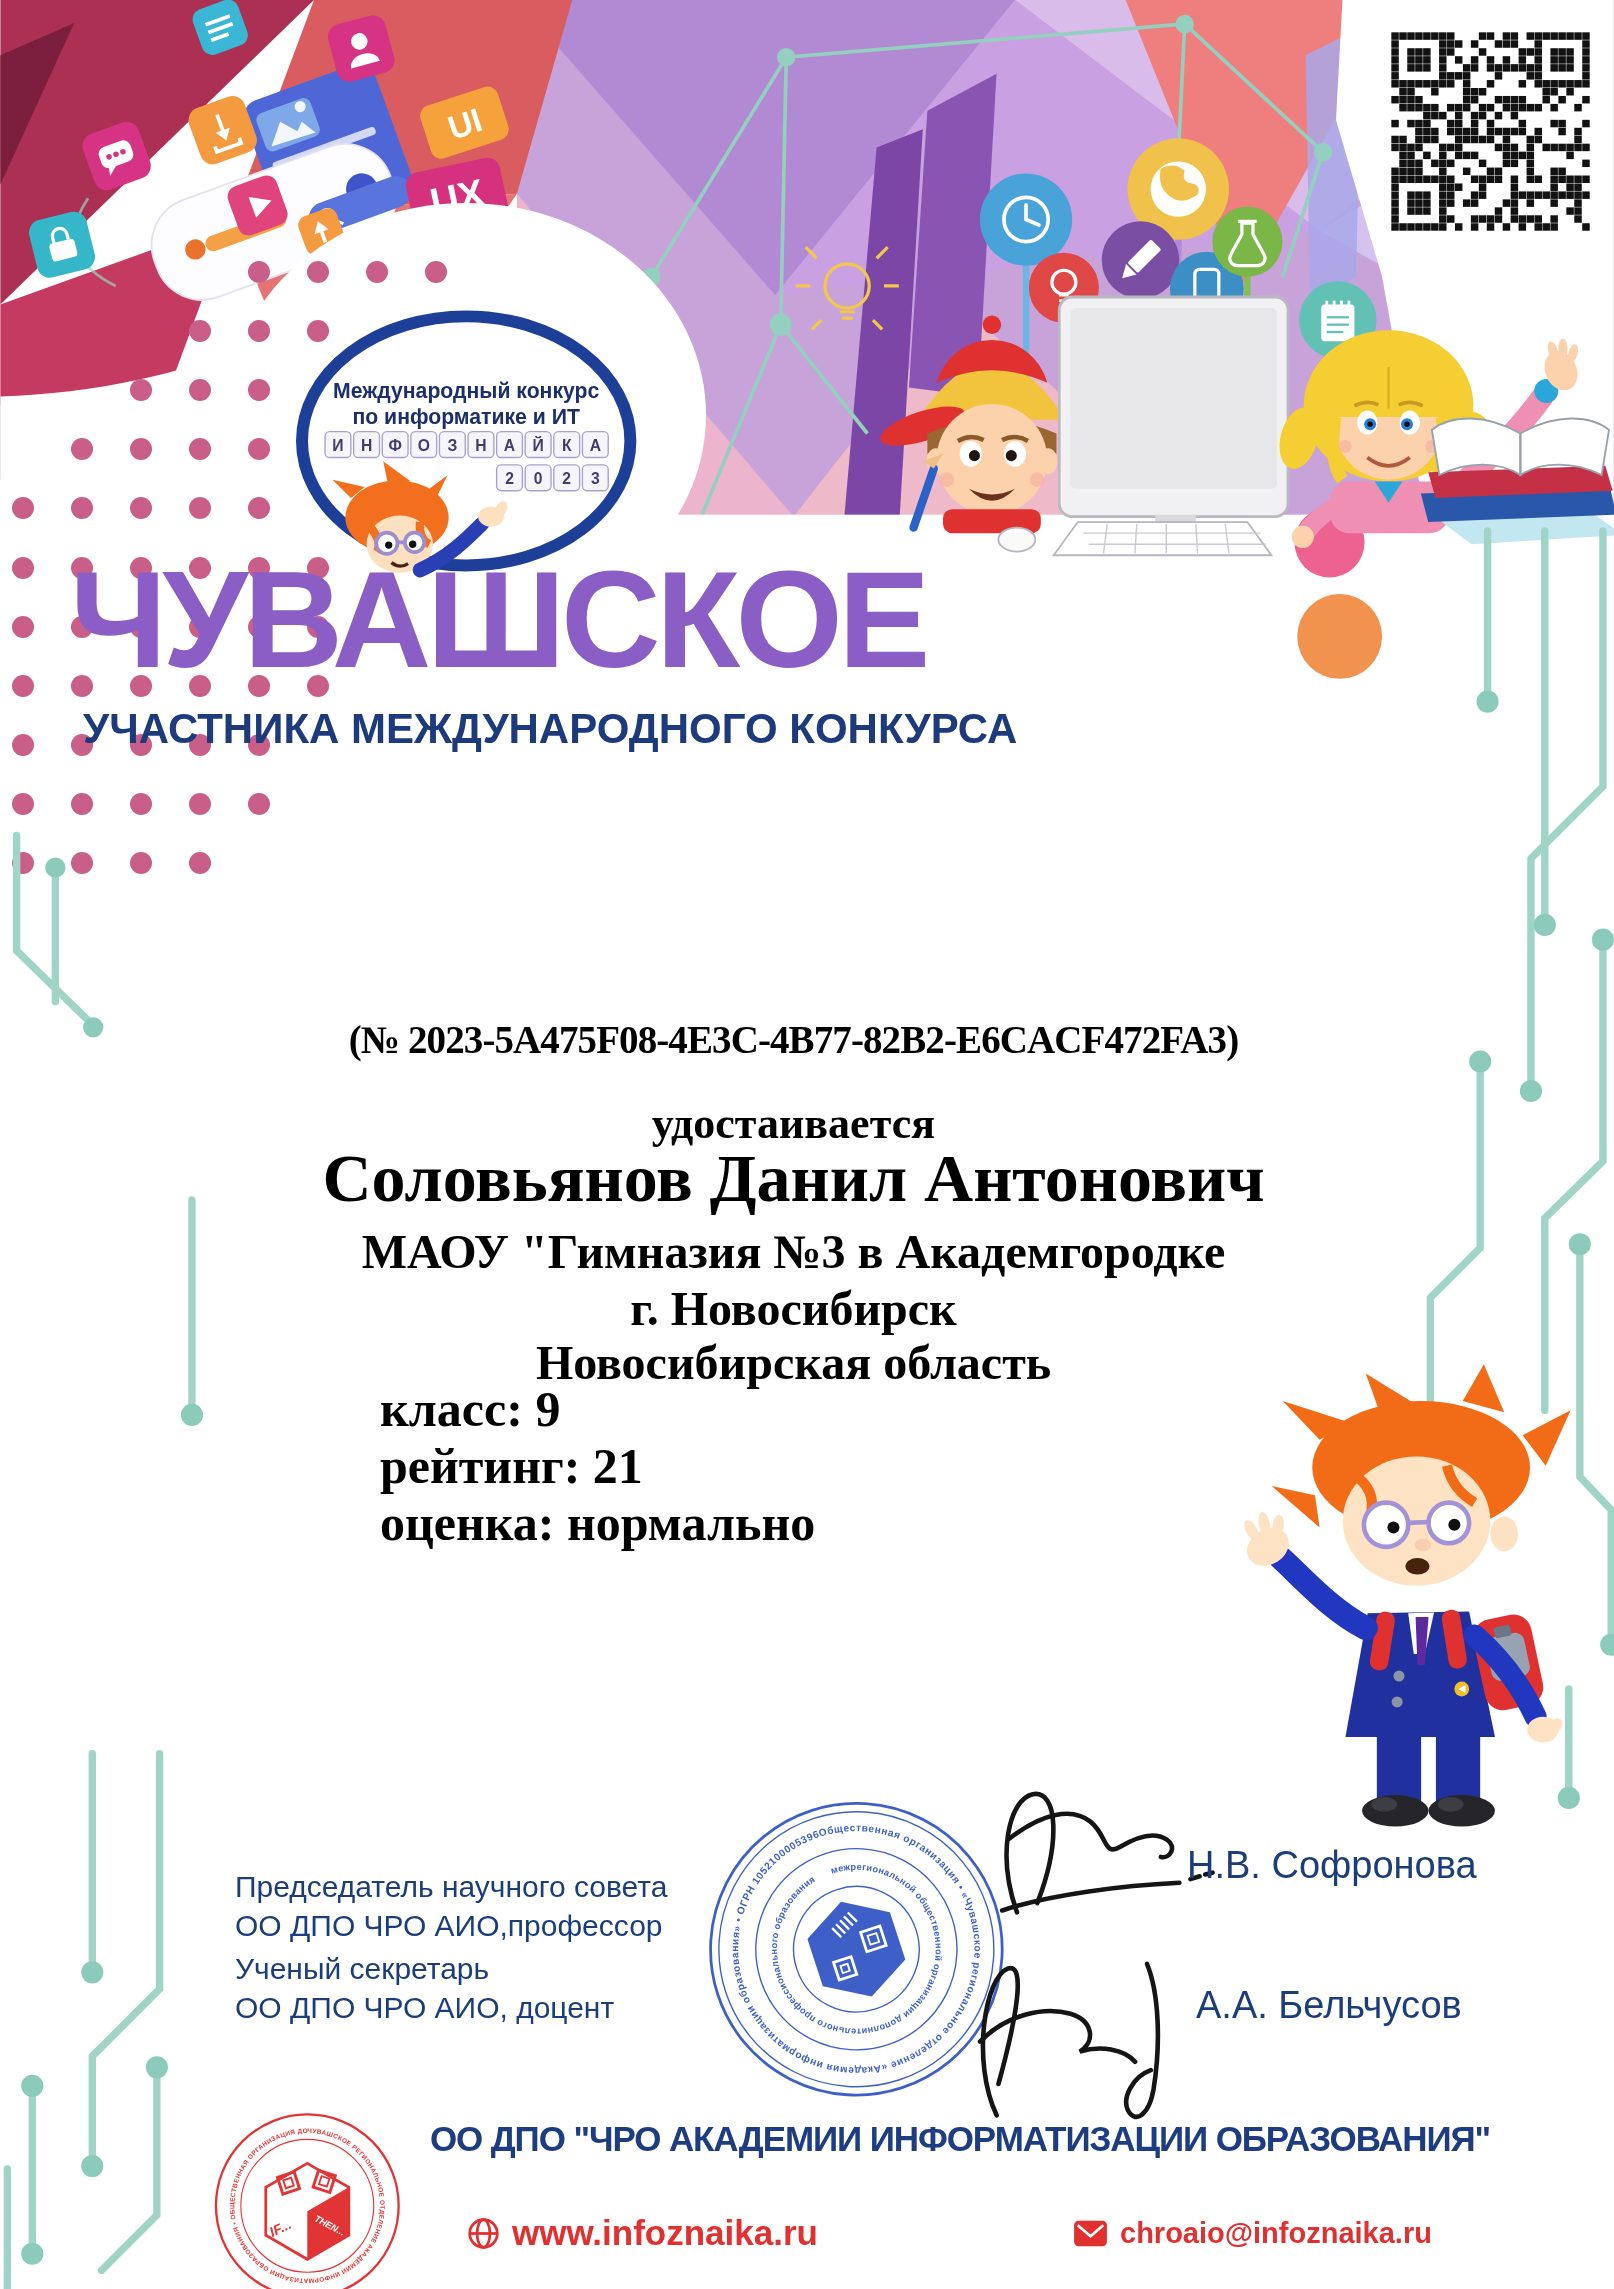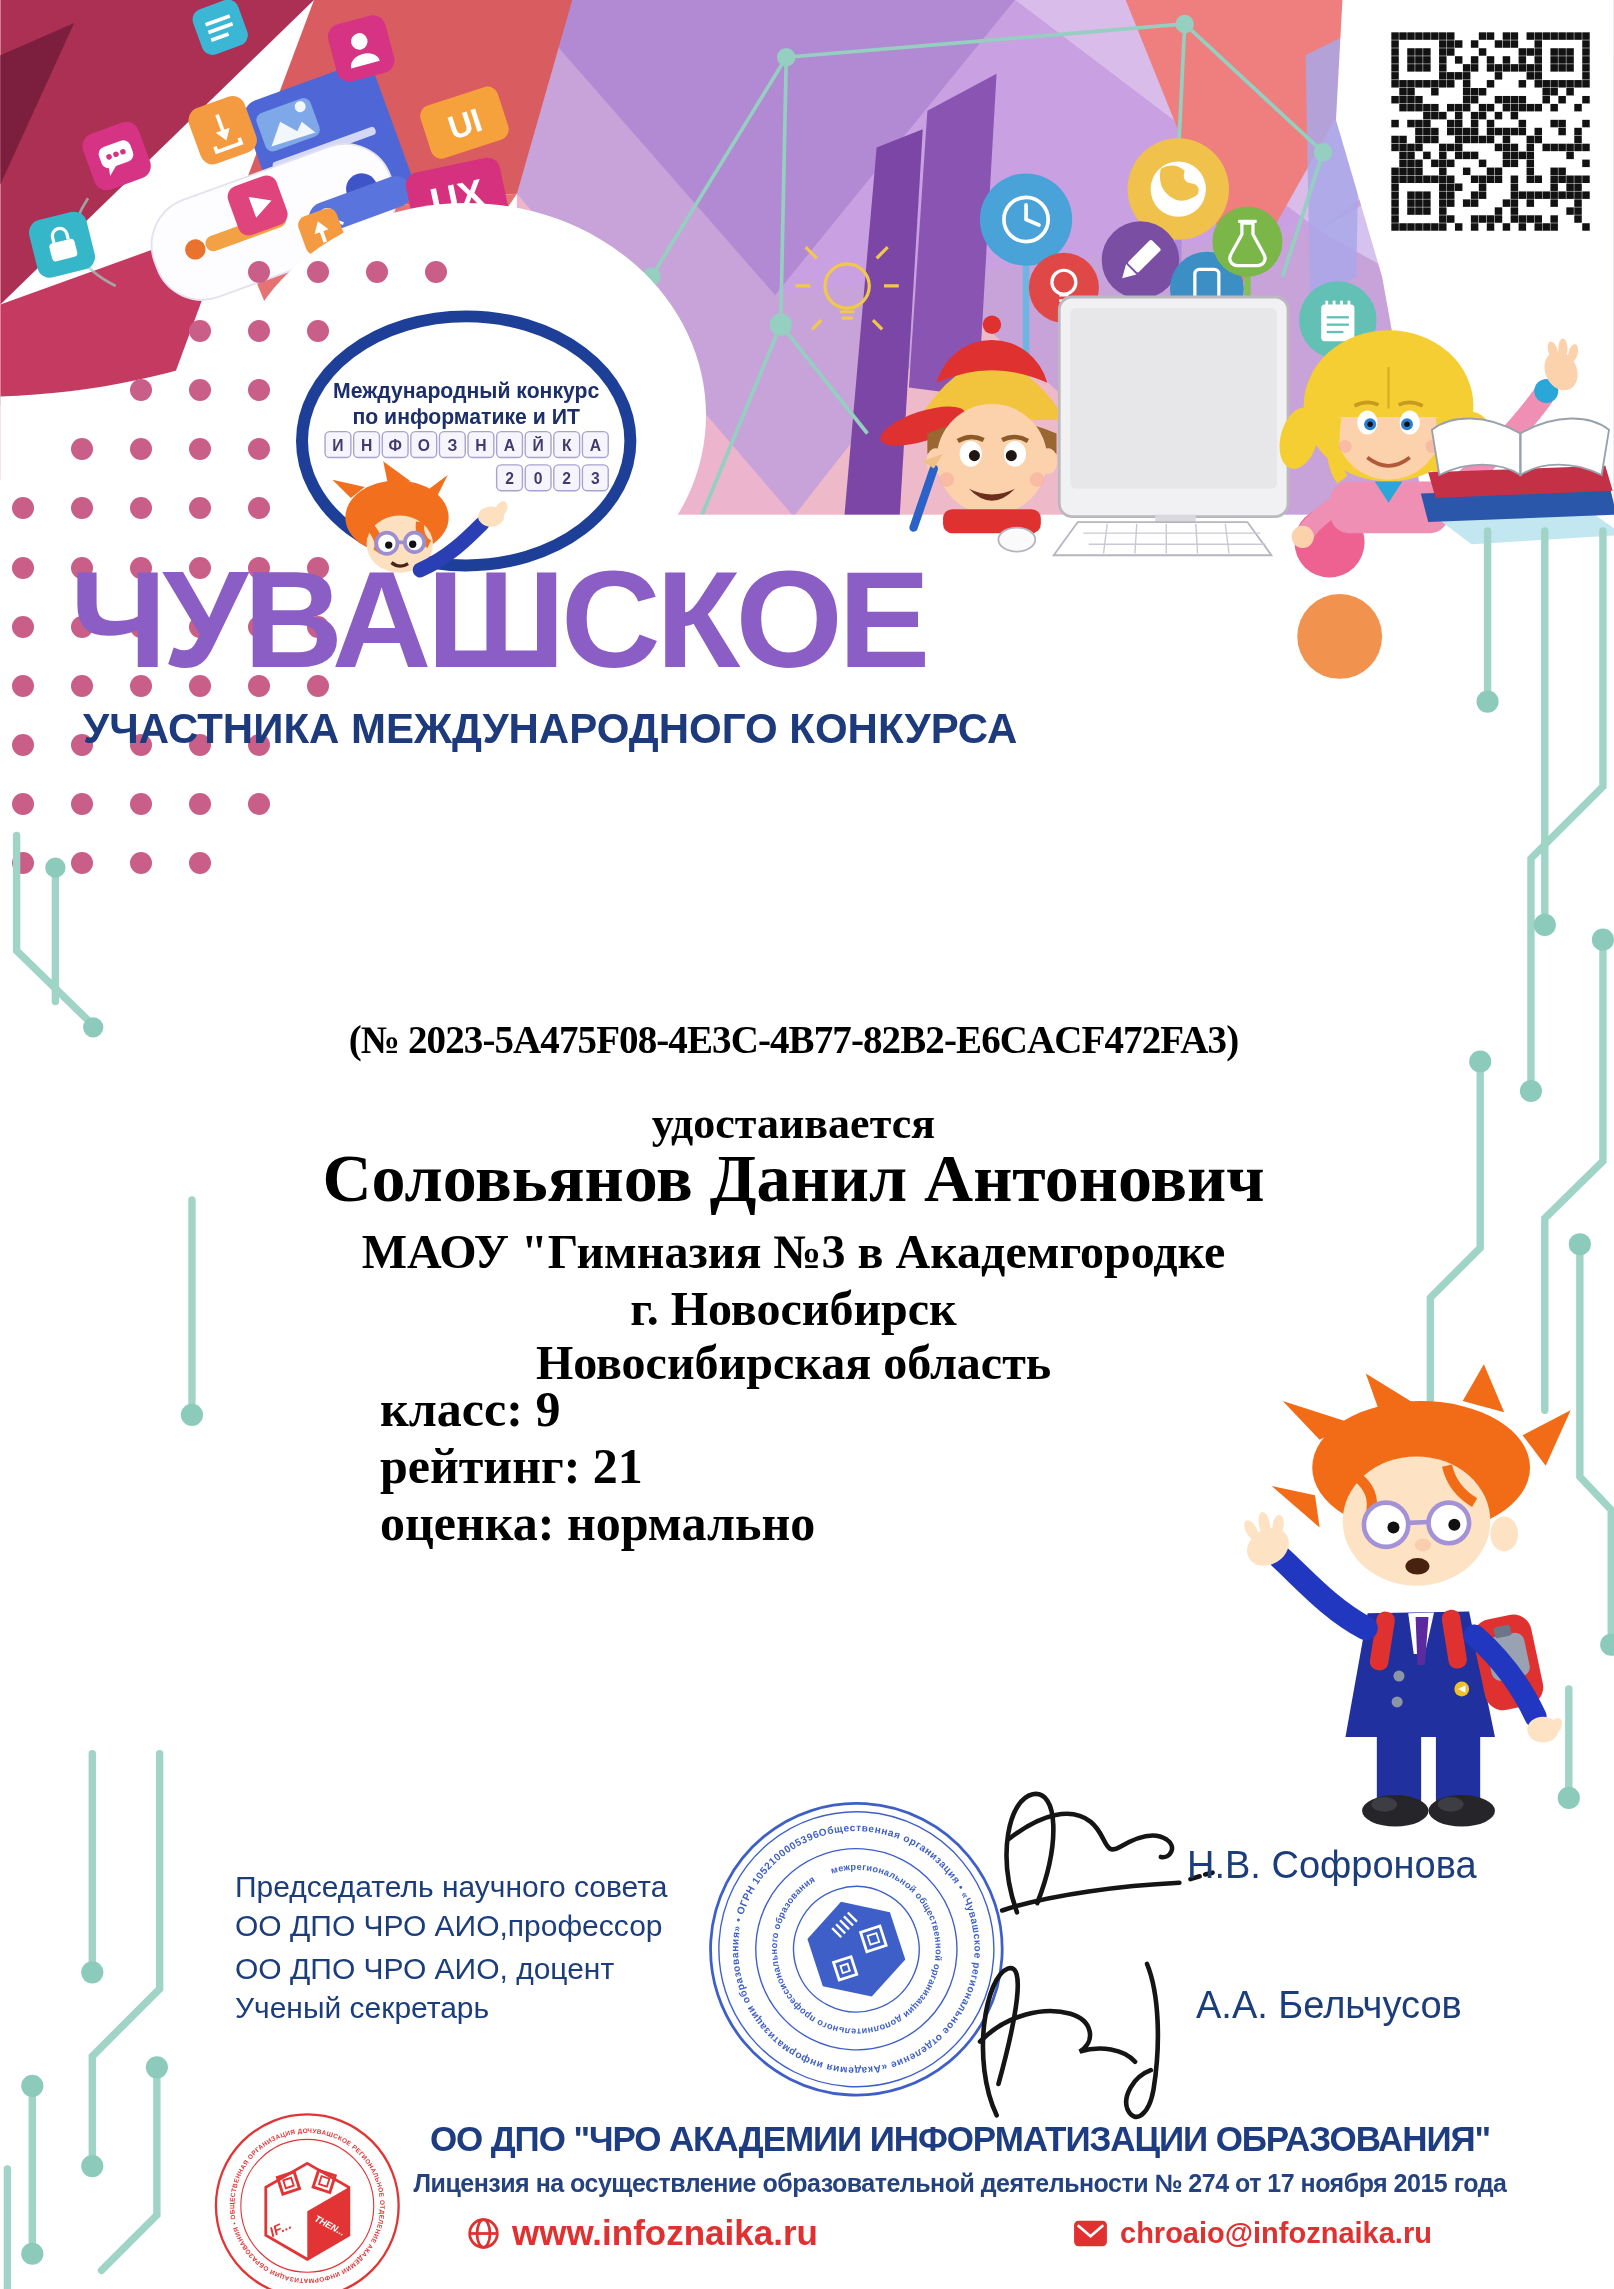--- a/index.html
+++ b/index.html
@@ -810,22 +810,22 @@
     <div>класс: 9</div>
     <div>рейтинг: 21</div>
     <div>оценка: нормально</div>
   </div>
 
   <div class="siglabel sl1">
     <div>Председатель научного совета</div>
     <div>ОО ДПО ЧРО АИО,профессор</div>
   </div>
   <div class="siglabel sl2">
+    <div>Ученый секретарь</div>
     <div>ОО ДПО ЧРО АИО, доцент</div>
-    <div>Ученый секретарь</div>
   </div>
   <div class="signame sn1">Н.В. Софронова</div>
   <div class="signame sn2">А.А. Бельчусов</div>
 
   <svg id="overlay" width="1614" height="2290" viewBox="0 0 1749 2481">
     <defs>
       <path id="sOut" d="M928,1984 a128,128 0 1 1 -0.1,0"></path>
       <path id="sIn" d="M928,2026 a86,86 0 1 1 -0.1,0"></path>
       <path id="eRing" d="M333,2311 a79,79 0 1 1 -0.1,0"></path>
     </defs>
@@ -966,21 +966,20 @@
         <rect x="308" y="2361" width="9" height="9" stroke-width="2" transform="rotate(-18 312 2365)"></rect>
         <rect x="342" y="2354" width="19" height="19" stroke-width="3.2" transform="rotate(18 351 2363)"></rect>
         <rect x="347" y="2359" width="9" height="9" stroke-width="2" transform="rotate(18 351 2363)"></rect>
       </g>
       <text class="ifTxt" transform="translate(295,2424) rotate(-25)">IF...</text>
       <text class="thenTxt" transform="translate(340,2406) rotate(28)">THEN...</text>
     </g>
   </svg>
 
   <div class="forg">ОО ДПО "ЧРО АКАДЕМИИ ИНФОРМАТИЗАЦИИ ОБРАЗОВАНИЯ"</div>
-  <div class="flic">Лицензия на осуществление образовательной деятельности № 274 от 17 ноября 2015 года</div>
   <div class="flink w">
     <svg style="position:static" width="35" height="35" viewBox="0 0 38 38">
       <circle cx="19" cy="19" r="15" fill="none" stroke="#e03030" stroke-width="3"></circle>
       <ellipse cx="19" cy="19" rx="7" ry="15" fill="none" stroke="#e03030" stroke-width="3"></ellipse>
       <line x1="4" y1="19" x2="34" y2="19" stroke="#e03030" stroke-width="3"></line>
     </svg>
     <span>www.infoznaika.ru</span>
   </div>
   <div class="flink e">
     <svg style="position:static" width="37" height="31" viewBox="0 0 40 34">

